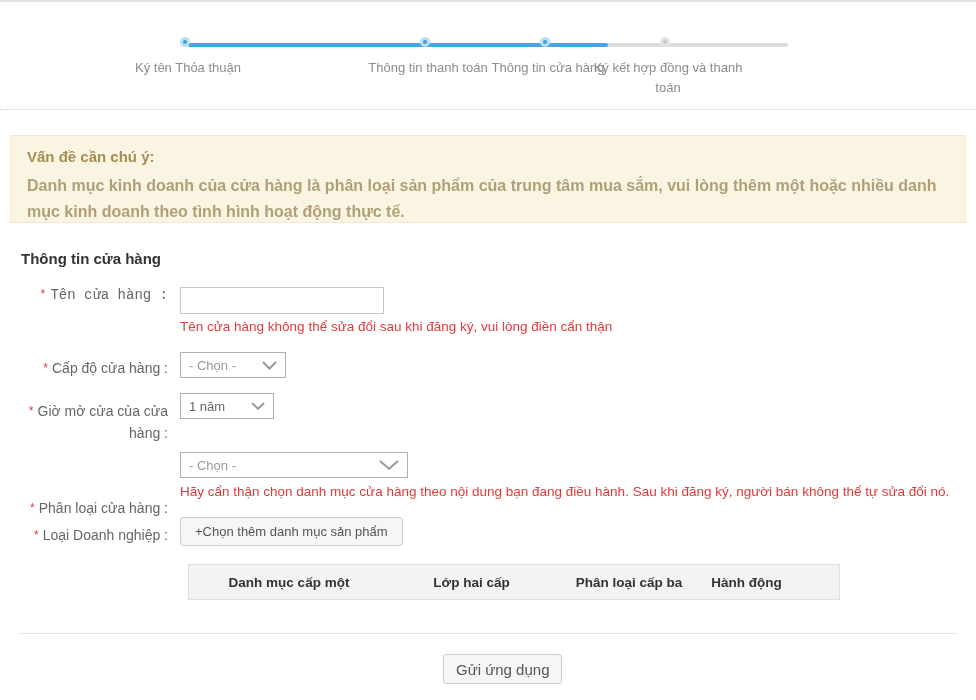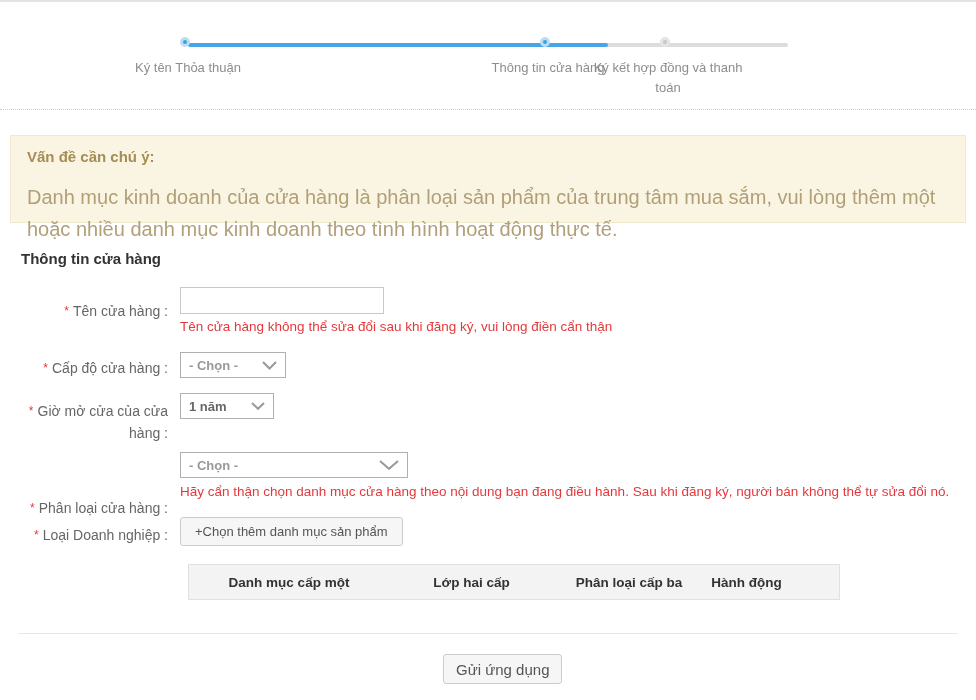--- a/index.html
+++ b/index.html
@@ -23,38 +23,38 @@
   .step.pending .dot { background:#c8c8c8; border-color:#e4e4e4; }
   .step-label { position:relative; top:24px; font-size:13px; line-height:1.55;
                 color:#8d8d8d; }
   .s1{left:60px}.s2{left:180px}.s3{left:300px}.s4{left:420px}.s5{left:540px}.s6{left:660px}
 
   #dotted-divider { top:109px; left:0; width:976px; border-top:1px dotted #cfcfcf; }
 
   
   #notice { top:135px; left:10px; width:956px; height:88px; background:#faf5e3;
             border:1px solid #f1e9cf; padding:12px 16px; }
-  #notice-title { font-size:15px; font-weight:bold; color:#a58d54; margin-bottom:16px; }
-  #notice-body  { font-size:20px; color:#b19f77; line-height:1.6; }
+  #notice-title { font-size:15px; font-weight:bold; color:#a58d54; margin-bottom:8px; }
+  #notice-body  { font-size:16px; color:#b19f77; line-height:1.6;font-weight:bold; }
 
   
   #section-title { top:250px; left:21px; font-size:15px; font-weight:bold; color:#333; }
 
   .f-label { position:absolute; left:20px; width:148px; text-align:right;
              font-size:14px; color:#666; line-height:1.6; }
   .req { color:#e4393c; font-size:12px; margin-right:4px; position:relative; top:-1px; }
 
   #store-name-input { top:287px; left:180px; width:204px; height:27px;
                       border:1px solid #c8c8c8; background:#fff; padding:0 6px;
                       font-size:13px; color:#333; font-family:inherit; }
   .helper { position:absolute; left:180px; font-size:13.5px; color:#e4393c; }
 
   .sel { position:absolute; left:180px; height:26px; border:1px solid #b0b0b0;
          background:#fff; display:flex; align-items:center;
-         justify-content:space-between; padding:0 8px; cursor:pointer;font-weight:bold; }
+         justify-content:space-between; padding:0 8px; cursor:pointer; }
   .sel-text { font-size:13px; color:#999; }
   .sel-text.dark { color:#666; }
   .chev { flex:0 0 auto; margin-left:6px; }
 
   #store-level-select   { top:352px; width:106px; }
   #opening-hours-select { top:393px; width:94px; }
   #store-category-select{ top:452px; width:228px; }
 
   #add-category-button { position:absolute; top:517px; left:180px; height:29px;
         padding:0 14px; background:#f6f6f6; border:1px solid #ccc; border-radius:3px;
@@ -78,40 +78,44 @@
 <div id="top-border" class="abs"></div>
 
 <div id="stepper" class="abs">
   <span id="track-gray" class="track"></span>
   <span id="track-active" class="track"></span>
 
   <div class="step done s1">
     <span class="dot"></span>
     <div class="step-label">Ký tên Thỏa thuận</div>
   </div>
+  <div class="step done s3">
+    <span class="dot"></span>
+    <div class="step-label">Thông tin thanh toán</div>
+  </div>
   <div class="step current s4">
     <span class="dot"></span>
     <div class="step-label">Thông tin cửa hàng</div>
   </div>
   <div class="step pending s5">
     <span class="dot"></span>
     <div class="step-label">Ký kết hợp đồng và thanh toán</div>
   </div>
 </div>
 
 <div id="dotted-divider" class="abs"></div>
 
 <div id="notice" class="abs">
   <div id="notice-title">Vấn đề cần chú ý:</div>
   <div id="notice-body">Danh mục kinh doanh của cửa hàng là phân loại sản phẩm của trung tâm mua sắm, vui lòng thêm một hoặc nhiều danh mục kinh doanh theo tình hình hoạt động thực tế.</div>
 </div>
 
 <div id="section-title" class="abs">Thông tin cửa hàng</div>
 
-<div class="f-label" style="top:300px;">
+<div class="f-label" style="top:284px;font-family:Liberation Mono, monospace;">
   <span class="req">*</span><span>Tên cửa hàng :</span>
 </div>
 <input id="store-name-input" class="abs" type="text" value="" style="">
 <div class="helper" style="top:319px;">Tên cửa hàng không thể sửa đổi sau khi đăng ký, vui lòng điền cẩn thận</div>
 
 <div class="f-label" style="top:357px;">
   <span class="req">*</span><span>Cấp độ cửa hàng :</span>
 </div>
 <div id="store-level-select" class="sel">
   <span class="sel-text">- Chọn -</span>

